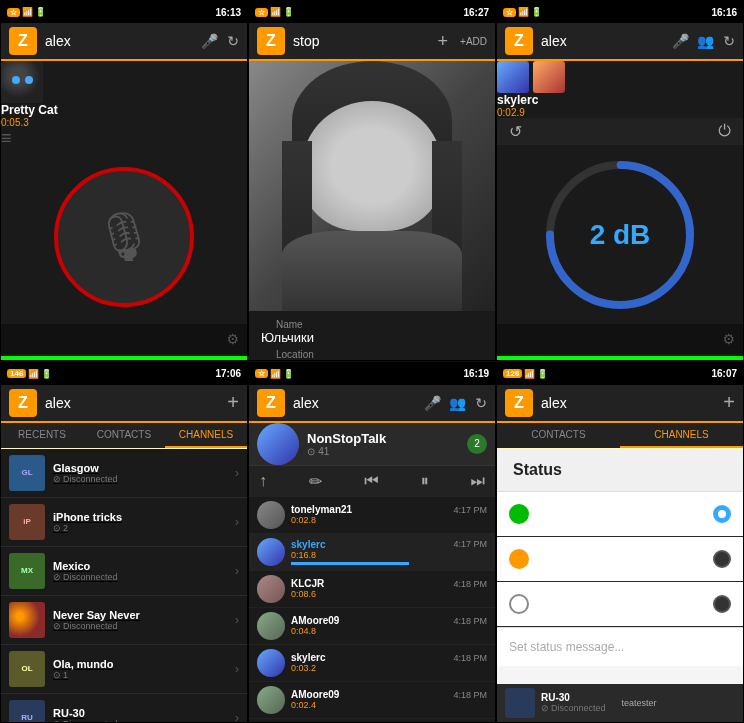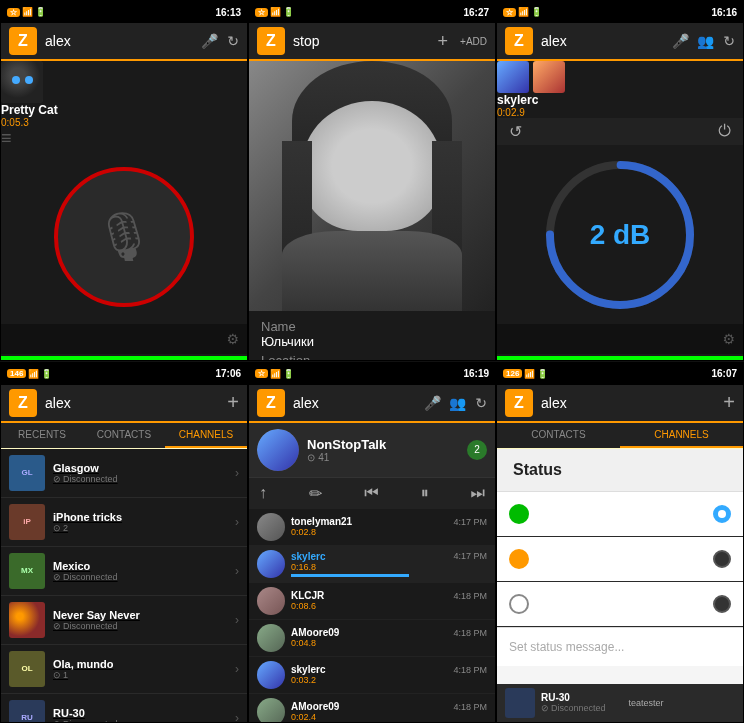--- a/index.html
+++ b/index.html
@@ -128,21 +128,21 @@
       background: linear-gradient(135deg, #888 0%, #444 50%, #222 100%);
       display: flex;
       align-items: center;
       justify-content: center;
     }
     .profile-info {
       padding: 8px 12px;
       background: #1a1a1a;
       flex-shrink: 0;
     }
-    .profile-field-label { color: #888; font-size: 13px; }
+    .profile-field-label { color: #888; font-size: 10px; margin-left: 15px; }
     .profile-field-value { color: #fff; font-size: 13px; margin-bottom: 4px; }
     .volume-area {
       flex: 1;
       display: flex;
       align-items: center;
       justify-content: center;
       background: #1a1a1a;
       position: relative;
     }
     .volume-db {
@@ -214,21 +214,21 @@
     }
     .channel-info { flex: 1; text-decoration: underline; }
     .channel-name { color: #fff; font-size: 11px; font-weight: bold; }
     .channel-status { color: #777; font-size: 9px; }
     .channel-arrow { color: #555; font-size: 12px; }
 
     
     .panel-chat .contact-header {
       display: flex;
       align-items: center;
-      padding: 6px 8px;
+      padding: 0 8px;
       background: #2a2a2a;
       border-bottom: 1px solid #333;
       flex-shrink: 0;
     }
     .chat-avatar {
       width: 42px;
       height: 42px;
       border-radius: 50%;
       background: #555;
       margin-right: 8px;
@@ -757,18 +757,18 @@
     <div class="status-set-msg" style="background:#fff;border-top:1px solid #ddd;">Set status message...</div>
   </div>
 
   <div class="bottom-bar">
     <div class="bottom-channel-item">
       <div class="bottom-thumb thumb-ru"></div>
       <div>
         <div style="color:#fff;font-size:10px;font-weight:bold;">RU-30</div>
         <div style="color:#777;font-size:9px;">⊘ Disconnected</div>
       </div>
-      <div style="margin-left:23px;">
+      <div style="margin-left:16px;">
         <div style="color:#aaa;font-size:9px;">teatester</div>
       </div>
     </div>
   </div>
 </div>
 
 </body></html>

